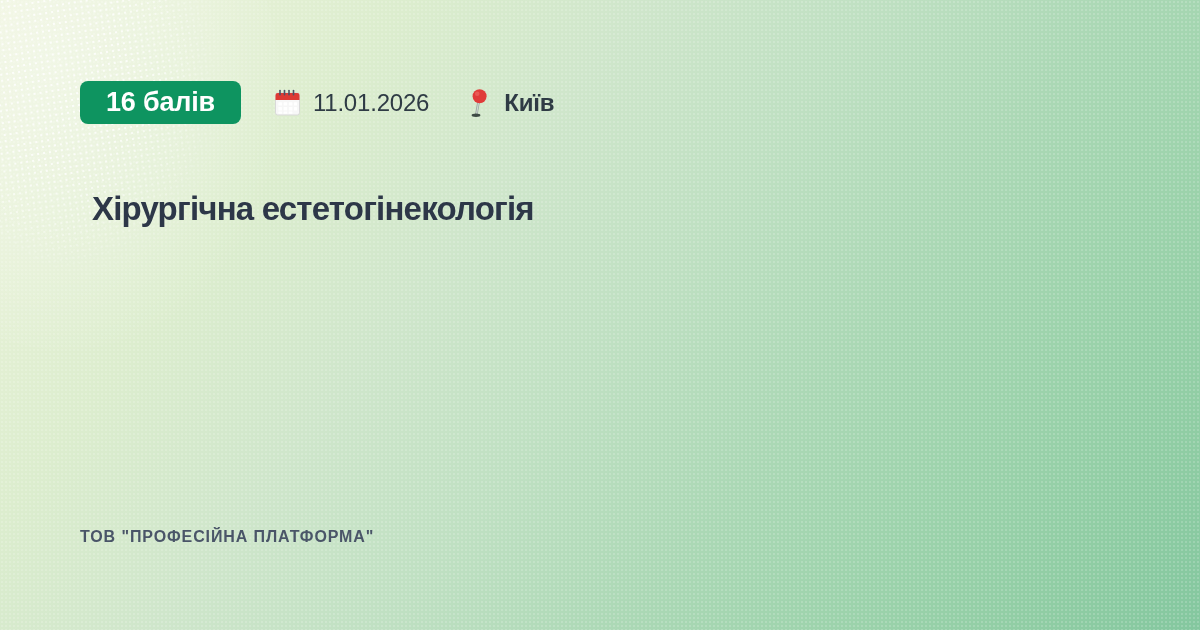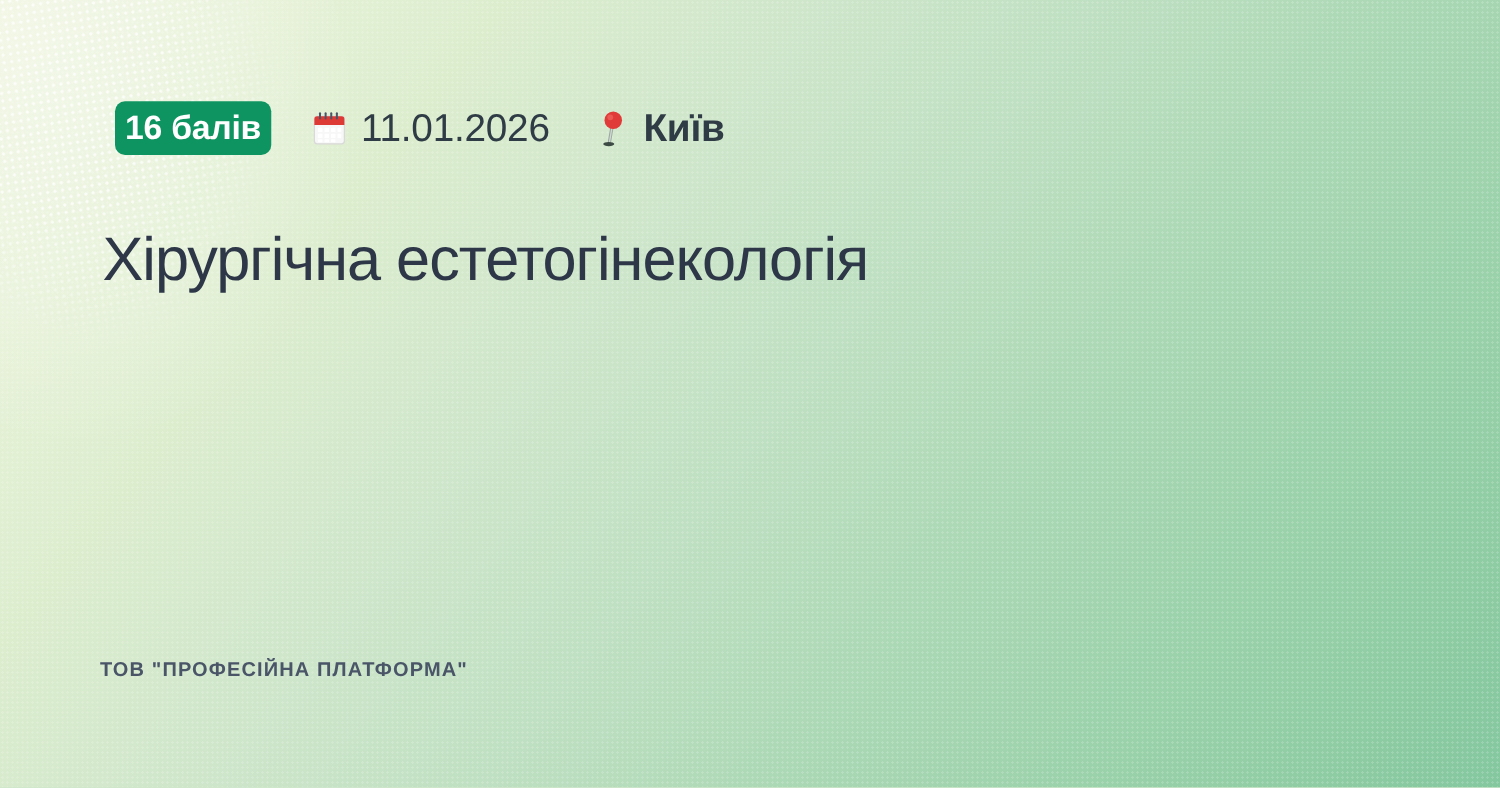--- a/index.html
+++ b/index.html
@@ -110,38 +110,37 @@
     display: flex;
     align-items: center;
     height: 43px;
   }
 
   .points-badge {
     display: inline-flex;
     align-items: center;
     justify-content: center;
     height: 43px;
-    padding: 0 8px;
+    padding: 0 26px;
     border-radius: 8px;
     background: #0e9460;
     color: #ffffff;
     font-size: 27px;
     font-weight: 700;
     line-height: 1;
     letter-spacing: -0.2px;
     white-space: nowrap;
-    margin-left: 12px;
   }
 
   .meta-item {
     display: inline-flex;
     align-items: center;
     white-space: nowrap;
     color: #2f3b45;
-    font-size: 31px;
+    font-size: 24px;
     font-weight: 400;
     letter-spacing: -0.2px;
   }
 
   .meta-date { margin-left: 33px; }
   .meta-city { margin-left: 36px; font-weight: bold; }
 
   .meta-icon {
     display: inline-flex;
     align-items: center;
@@ -152,24 +151,24 @@
     flex: 0 0 auto;
   }
   .meta-icon svg { display: block; }
 
   
   .title {
     position: absolute;
     left: 80px;
     top: 178px;
     right: 80px;
-    margin: 2px;
+    margin: 12px;
     color: #2d3748;
-    font-size: 49px;
-    font-weight: 400;
+    font-size: 33px;
+    font-weight: 700;
     line-height: 1.18;
     letter-spacing: -0.8px;
   }
 
   
   .footer-org {
     position: absolute;
     left: 80px;
     top: 528px;
     color: #4a5568;

